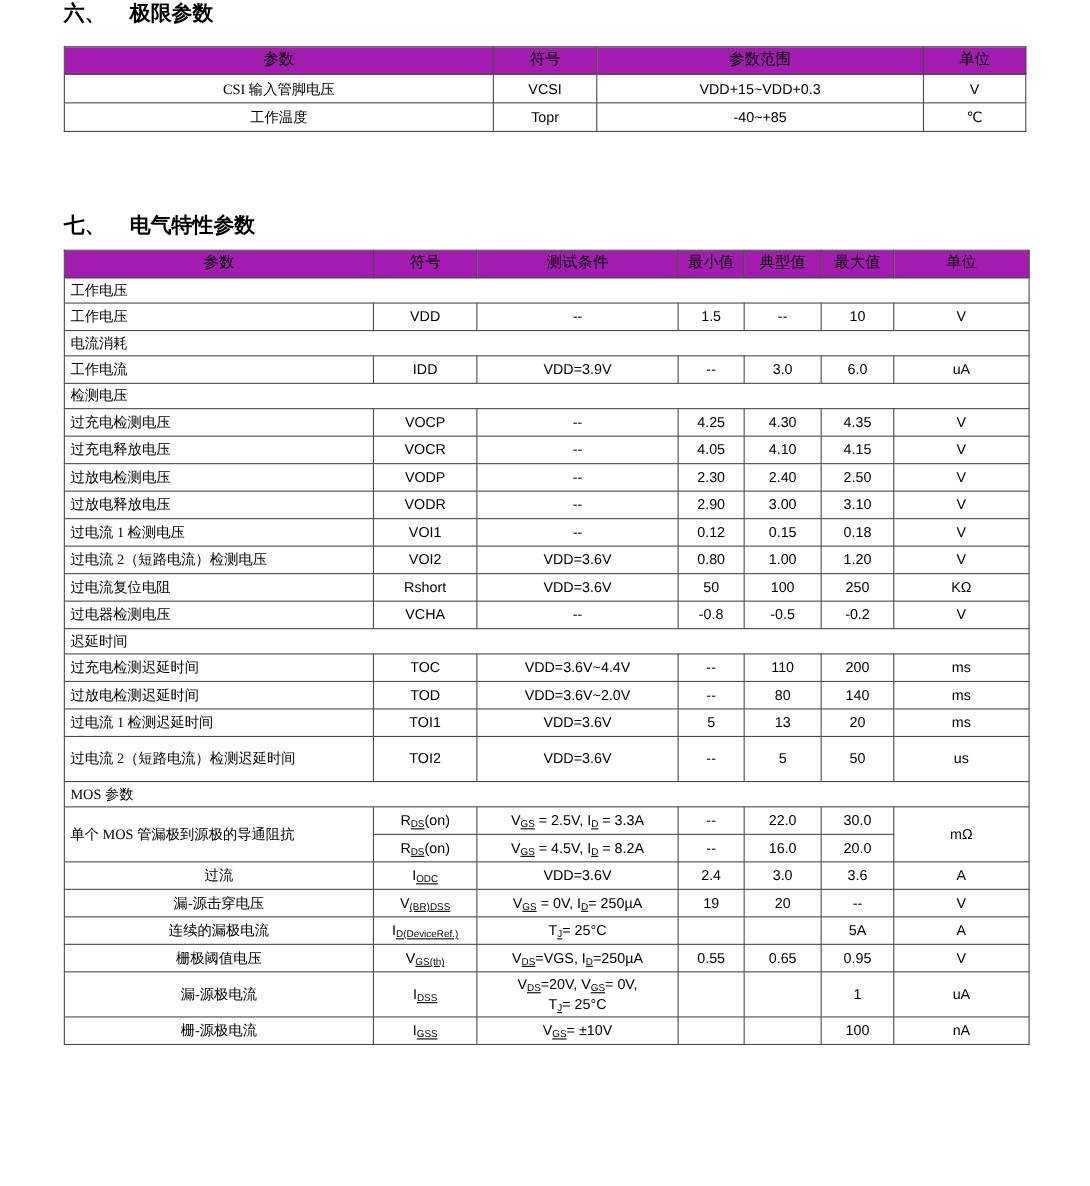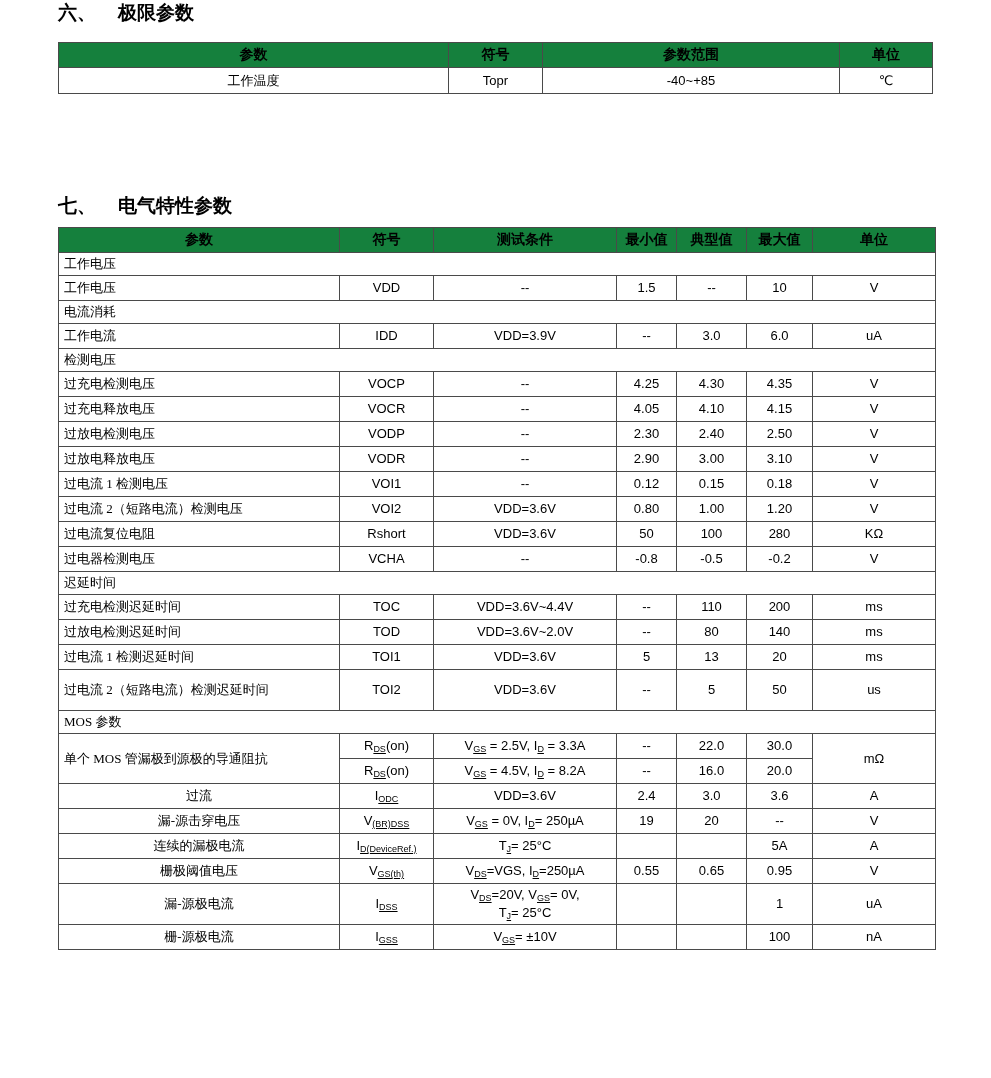--- a/index.html
+++ b/index.html
@@ -35,22 +35,22 @@
     border:1px solid #4a4a4a;
     font-size:13px;
     font-weight:normal;
     text-align:center;
     vertical-align:middle;
     padding:2px 3px;
     line-height:1.35;
     color:#000;
   }
   table.dt thead th{
-    background:#15803d;
-    font-weight:bold;
+    background:#a21caf;
+    font-weight:normal;
     font-family:"Liberation Serif","DejaVu Serif",serif;
     font-size:14px;
     height:20px;
   }
   .cjk{font-family:"Liberation Serif","DejaVu Serif",serif;}
   .grp{
     text-align:left !important;
     font-weight:bold;
     font-family:"Liberation Serif","DejaVu Serif",serif;
     font-size:14px;
@@ -101,20 +101,26 @@
     </colgroup>
     <thead>
       <tr>
         <th>参数</th>
         <th>符号</th>
         <th>参数范围</th>
         <th>单位</th>
       </tr>
     </thead>
     <tbody id="limits-body">
+        <tr>
+          <td class="cjk">CSI 输入管脚电压</td>
+          <td>VCSI</td>
+          <td>VDD+15~VDD+0.3</td>
+          <td>V</td>
+        </tr>
         <tr>
           <td class="cjk">工作温度</td>
           <td>Topr</td>
           <td>-40~+85</td>
           <td>℃</td>
         </tr>
       </tbody>
   </table>
 
   <h2 class="section-heading" id="head-elec">
@@ -223,21 +229,21 @@
           <td>1.00</td>
           <td>1.20</td>
           <td>V</td>
         </tr>
         <tr>
           <td class="cjk lft">过电流复位电阻</td>
           <td>Rshort</td>
           <td>VDD=3.6V</td>
           <td>50</td>
           <td>100</td>
-          <td>280</td>
+          <td>250</td>
           <td>KΩ</td>
         </tr>
         <tr>
           <td class="cjk lft">过电器检测电压</td>
           <td>VCHA</td>
           <td>--</td>
           <td>-0.8</td>
           <td>-0.5</td>
           <td>-0.2</td>
           <td>V</td>

